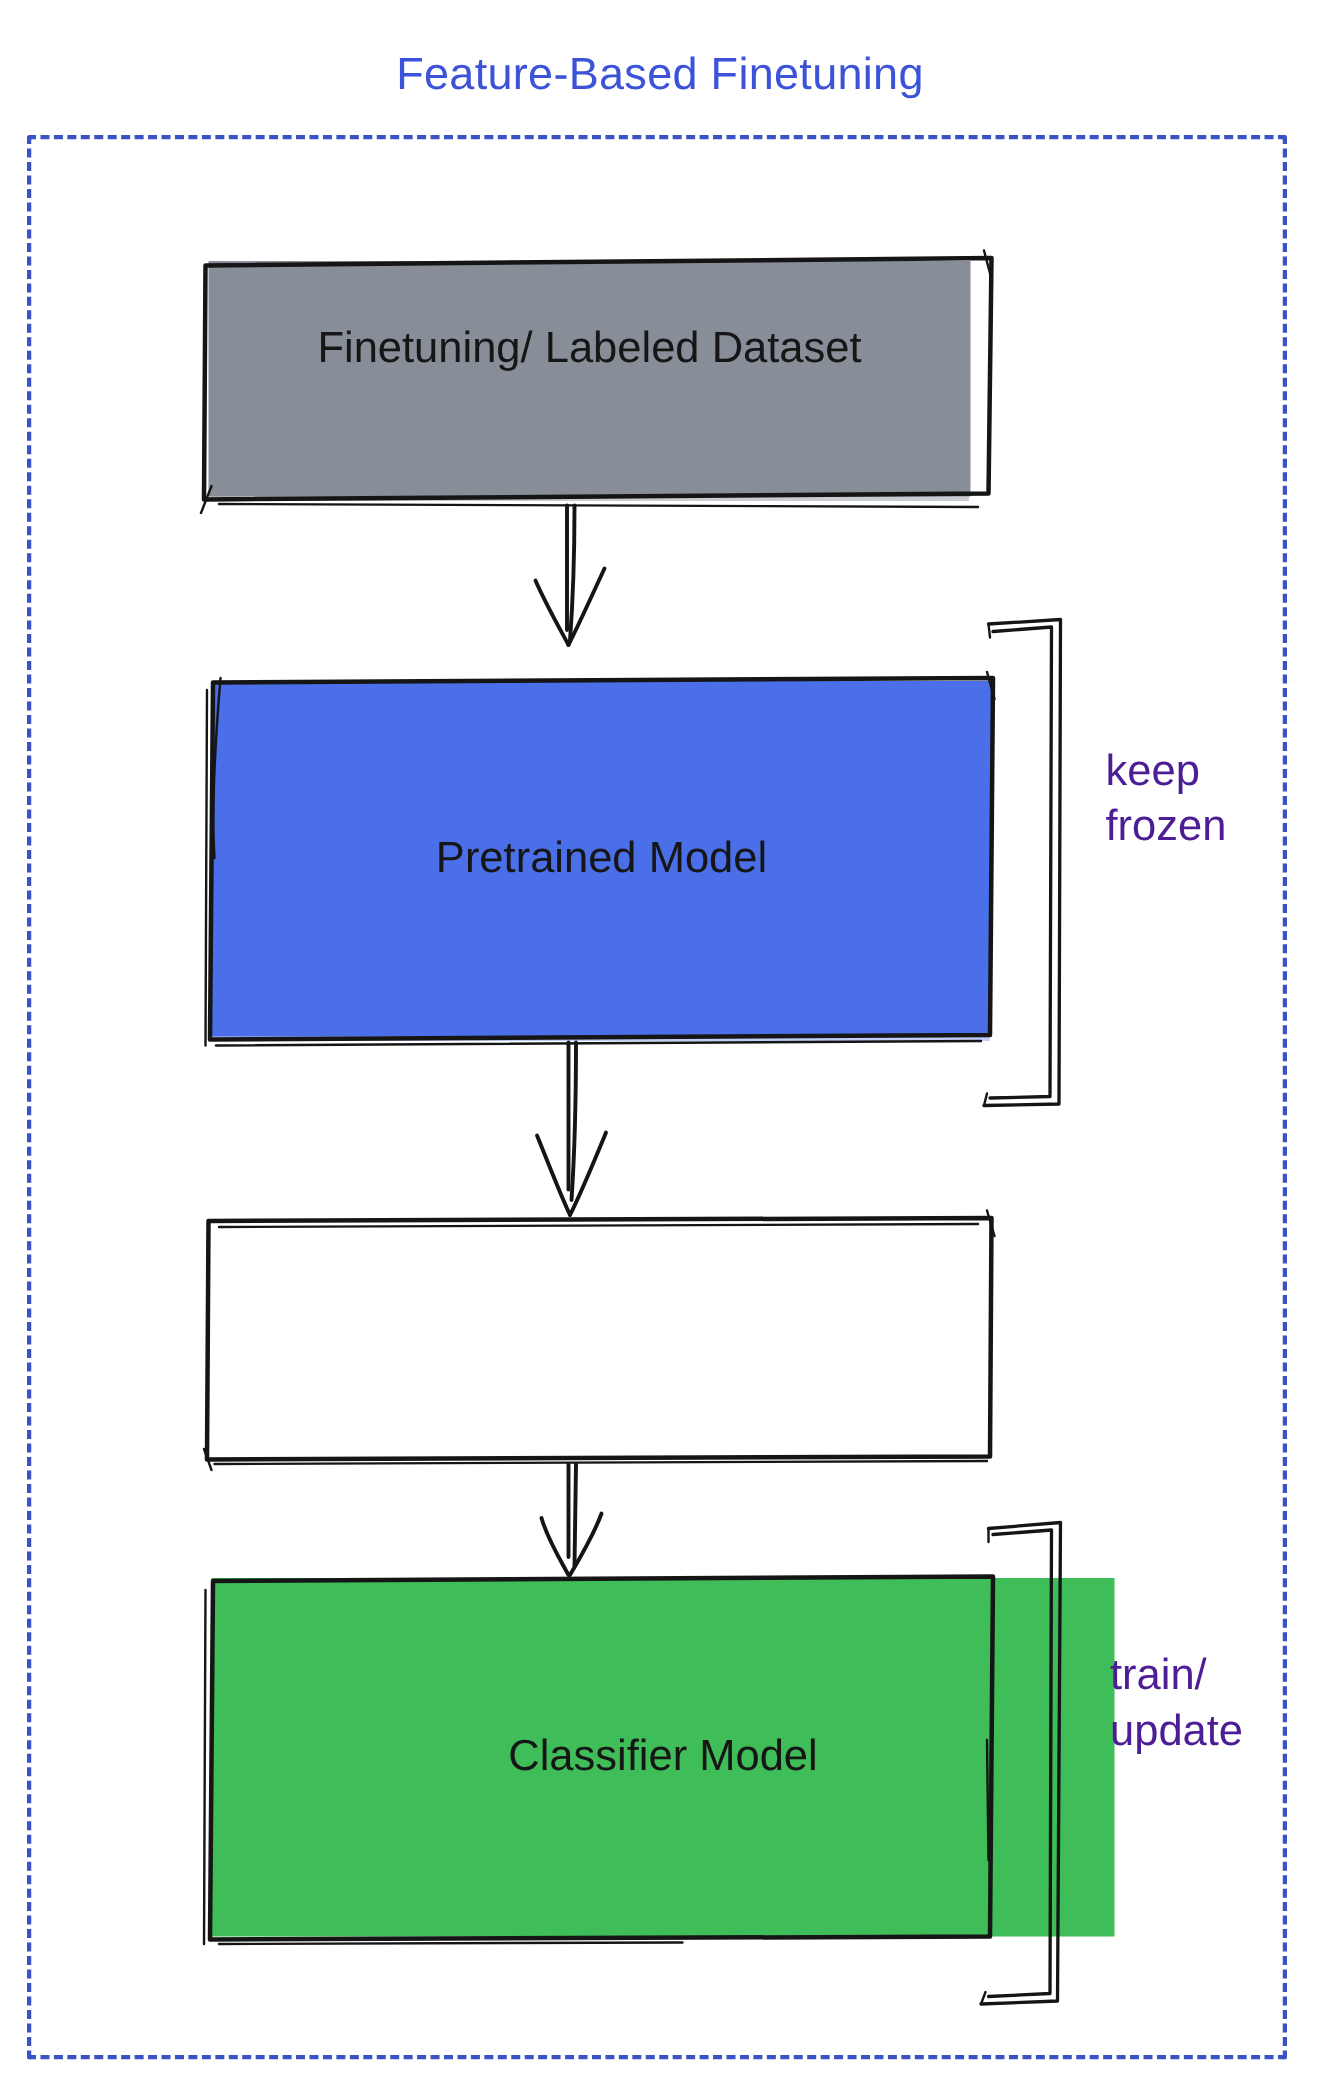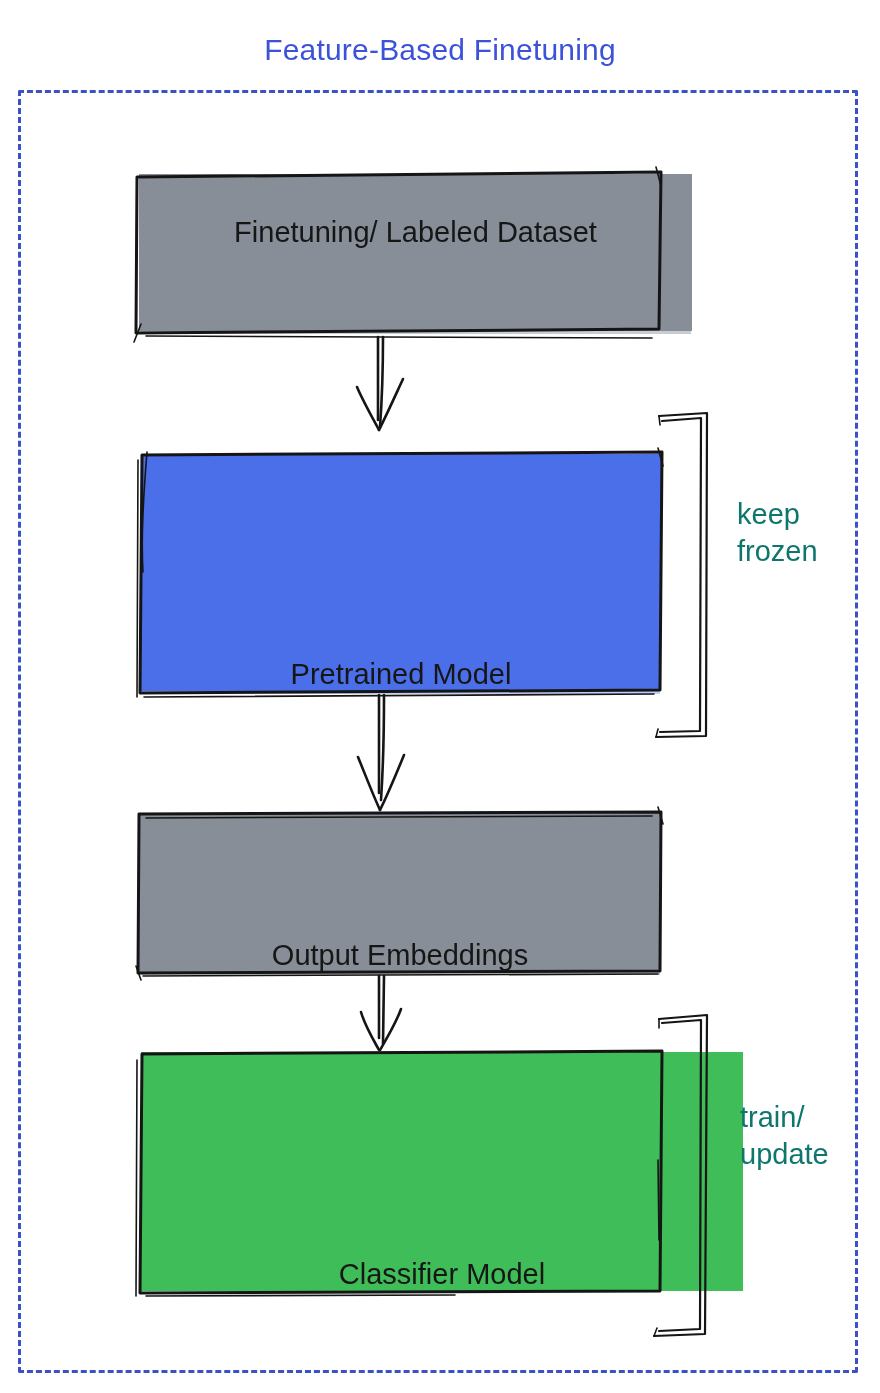--- a/index.html
+++ b/index.html
@@ -31,28 +31,28 @@
     top: 90px;
     width: 840px;
     height: 1283px;
     box-sizing: border-box;
     border: 3px dashed #3B51C6;
     border-radius: 2px;
   }
   .node {
     position: absolute;
     display: flex;
-    align-items: flex-end;
+    align-items: center;
     justify-content: center;
     color: #161616;
     font-size: 29px;
     box-sizing: border-box;
   }
   .node-dataset {
-    left: 139px; top: 174px; width: 553px; height: 157px;
+    left: 139px; top: 174px; width: 508px; height: 157px;
     background: #878E97;
     align-items: flex-start;
     padding-top: 42px;
     box-shadow: 0 4px 0 -1px rgba(135,142,151,0.45);
   }
   .node-pretrained {
     left: 141px; top: 454px; width: 520px; height: 237px;
     background: #4A6FE9;
     box-shadow: 0 4px 0 -1px rgba(74,111,233,0.35);
   }
@@ -62,21 +62,21 @@
     box-shadow: 0 4px 0 -1px rgba(135,142,151,0.45);
   }
   .node-classifier {
     left: 141px; top: 1052px; width: 602px; height: 239px;
     background: #3FBD58;
   }
   .side-label {
     position: absolute;
     font-size: 29px;
     line-height: 37px;
-    color: #0f766e;
+    color: #4c1d95;
     white-space: pre-line;
   }
   .label-keep-frozen { left: 737px; top: 496px; }
   .label-train-update { left: 740px; top: 1099px; }
   .strokes {
     position: absolute;
     left: 0; top: 0;
     width: 880px; height: 1393px;
     pointer-events: none;
   }
@@ -101,23 +101,20 @@
   <div class="dotted-frame"></div>
 
   <div class="node node-dataset">
     <span>Finetuning/ Labeled Dataset</span>
   </div>
 
   <div class="node node-pretrained">
     <span>Pretrained Model</span>
   </div>
 
-  <div class="node node-embeddings">
-    <span>Output Embeddings</span>
-  </div>
 
   <div class="node node-classifier">
     <span>Classifier Model</span>
   </div>
 
   <div class="side-label label-keep-frozen">keep
 frozen</div>
 
   <div class="side-label label-train-update">train/
 update</div>

